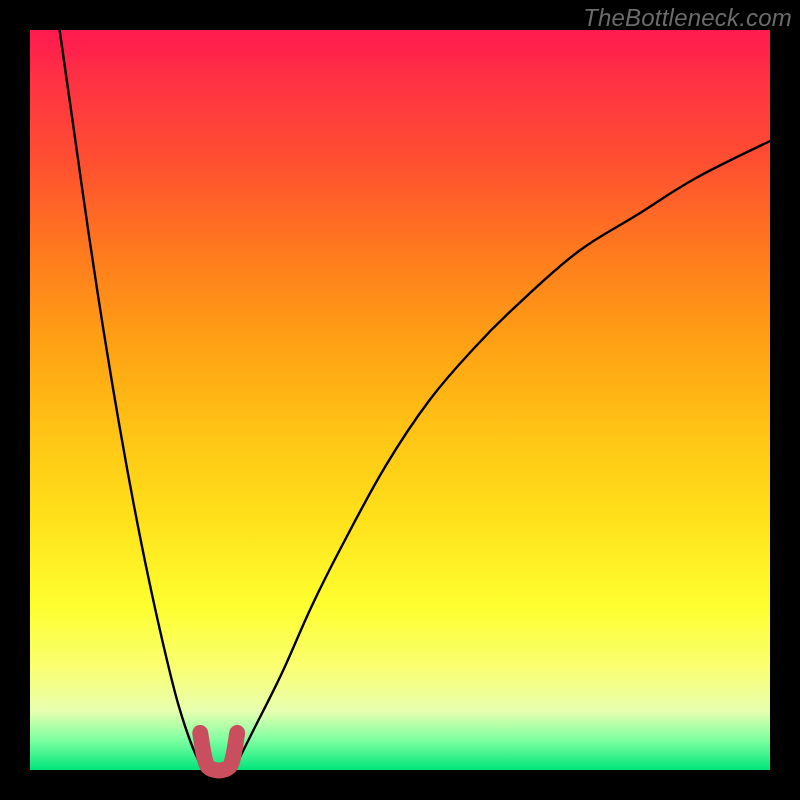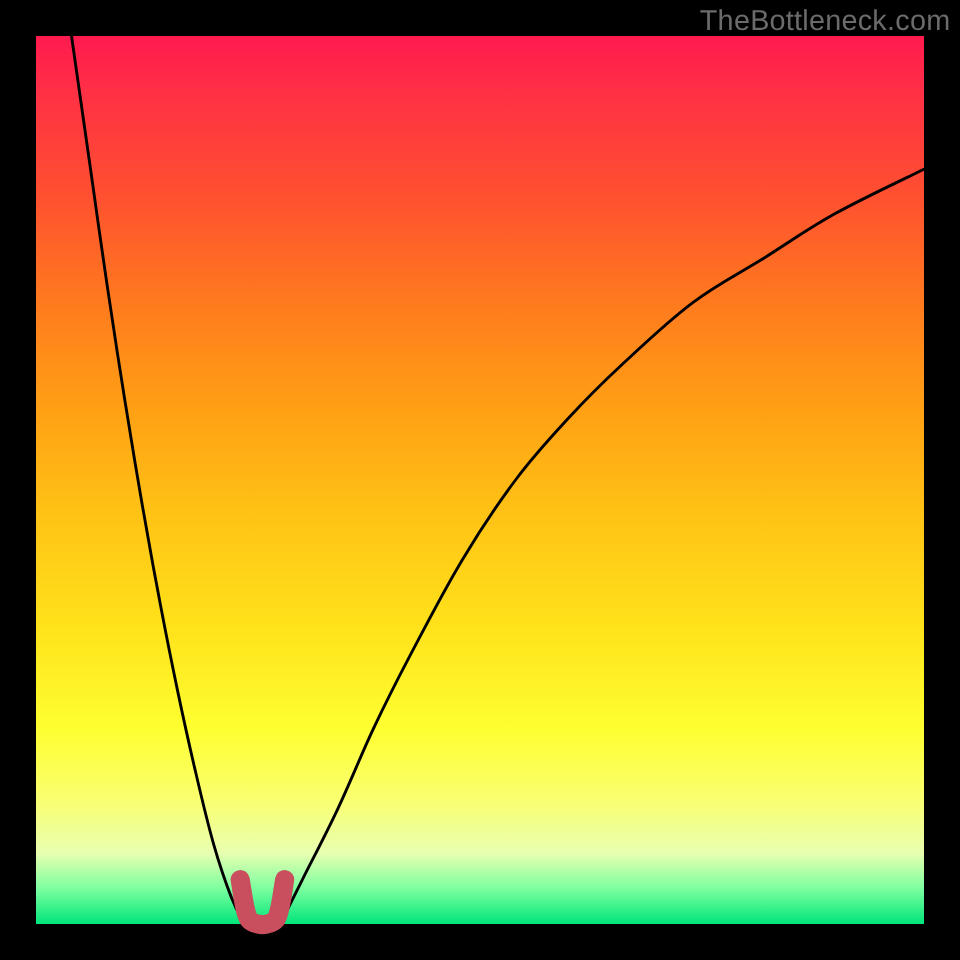--- a/index.html
+++ b/index.html
@@ -18,20 +18,21 @@
   }
   .watermark {
     position: absolute;
     top: 4px;
     right: 8px;
     font-size: 24px;
     font-weight: 400;
     color: #6b6b6b;
     letter-spacing: 0.2px;
     z-index: 10;
+    font-style: italic;
   }
   .plot-area {
     position: absolute;
     left: 30px;
     top: 30px;
     width: 740px;
     height: 740px;
     background: linear-gradient(to bottom,
       #ff1a4f 0%,
       #ff2f45 6%,

